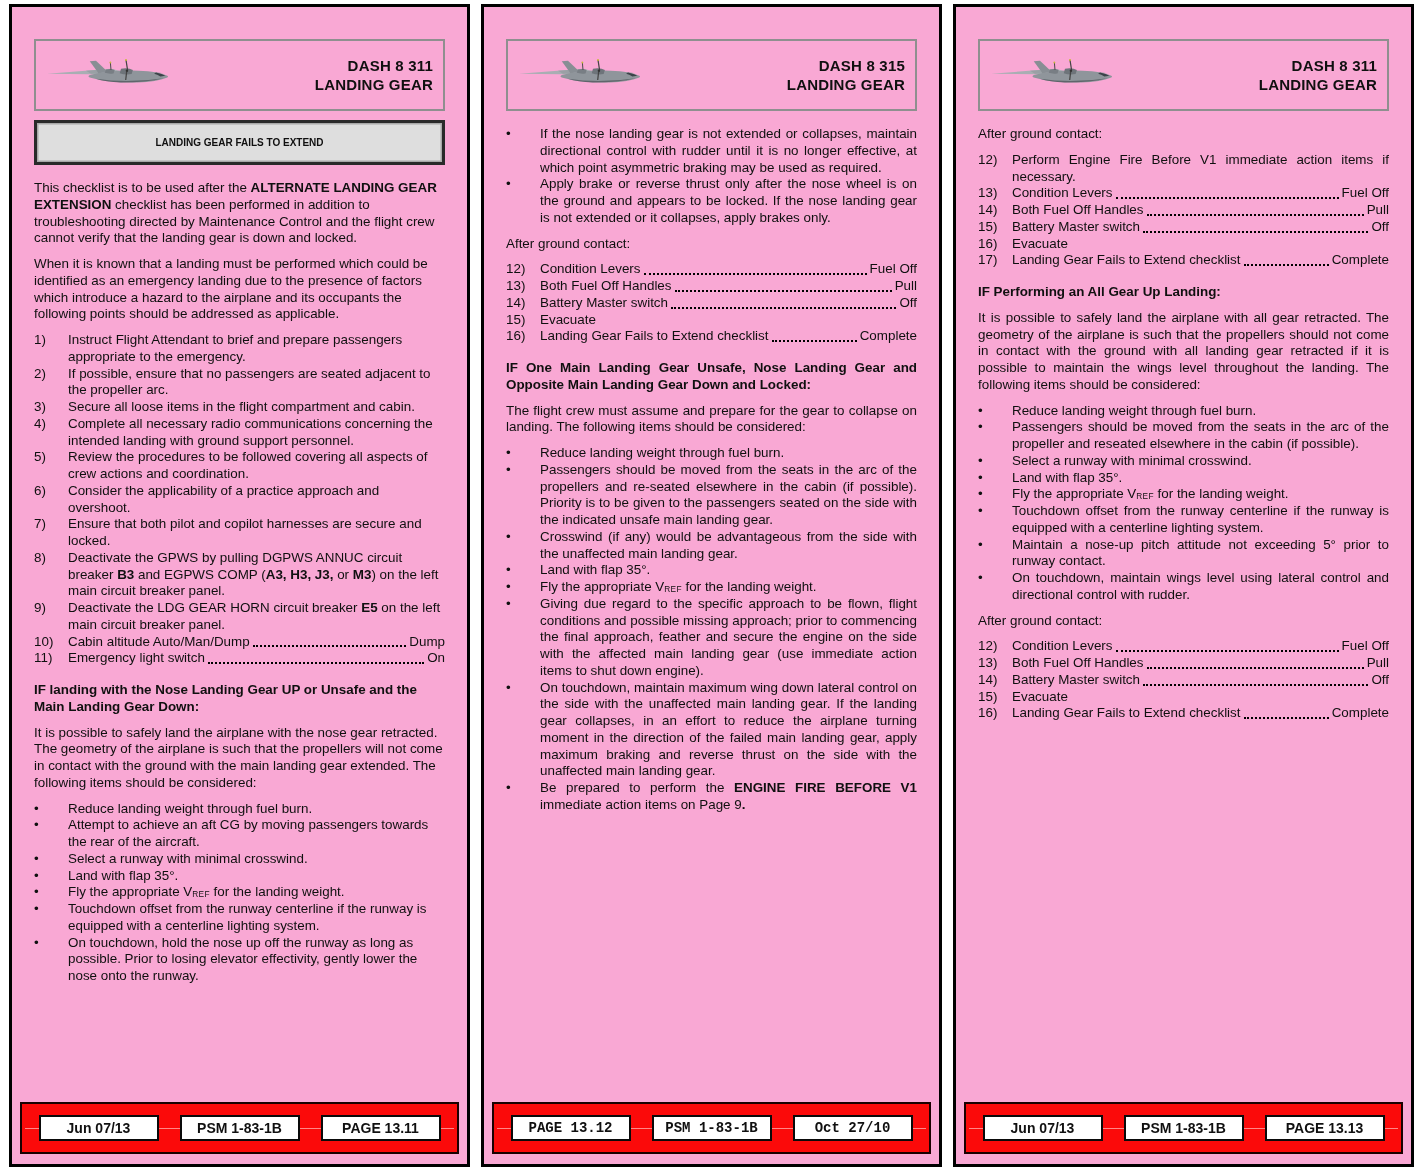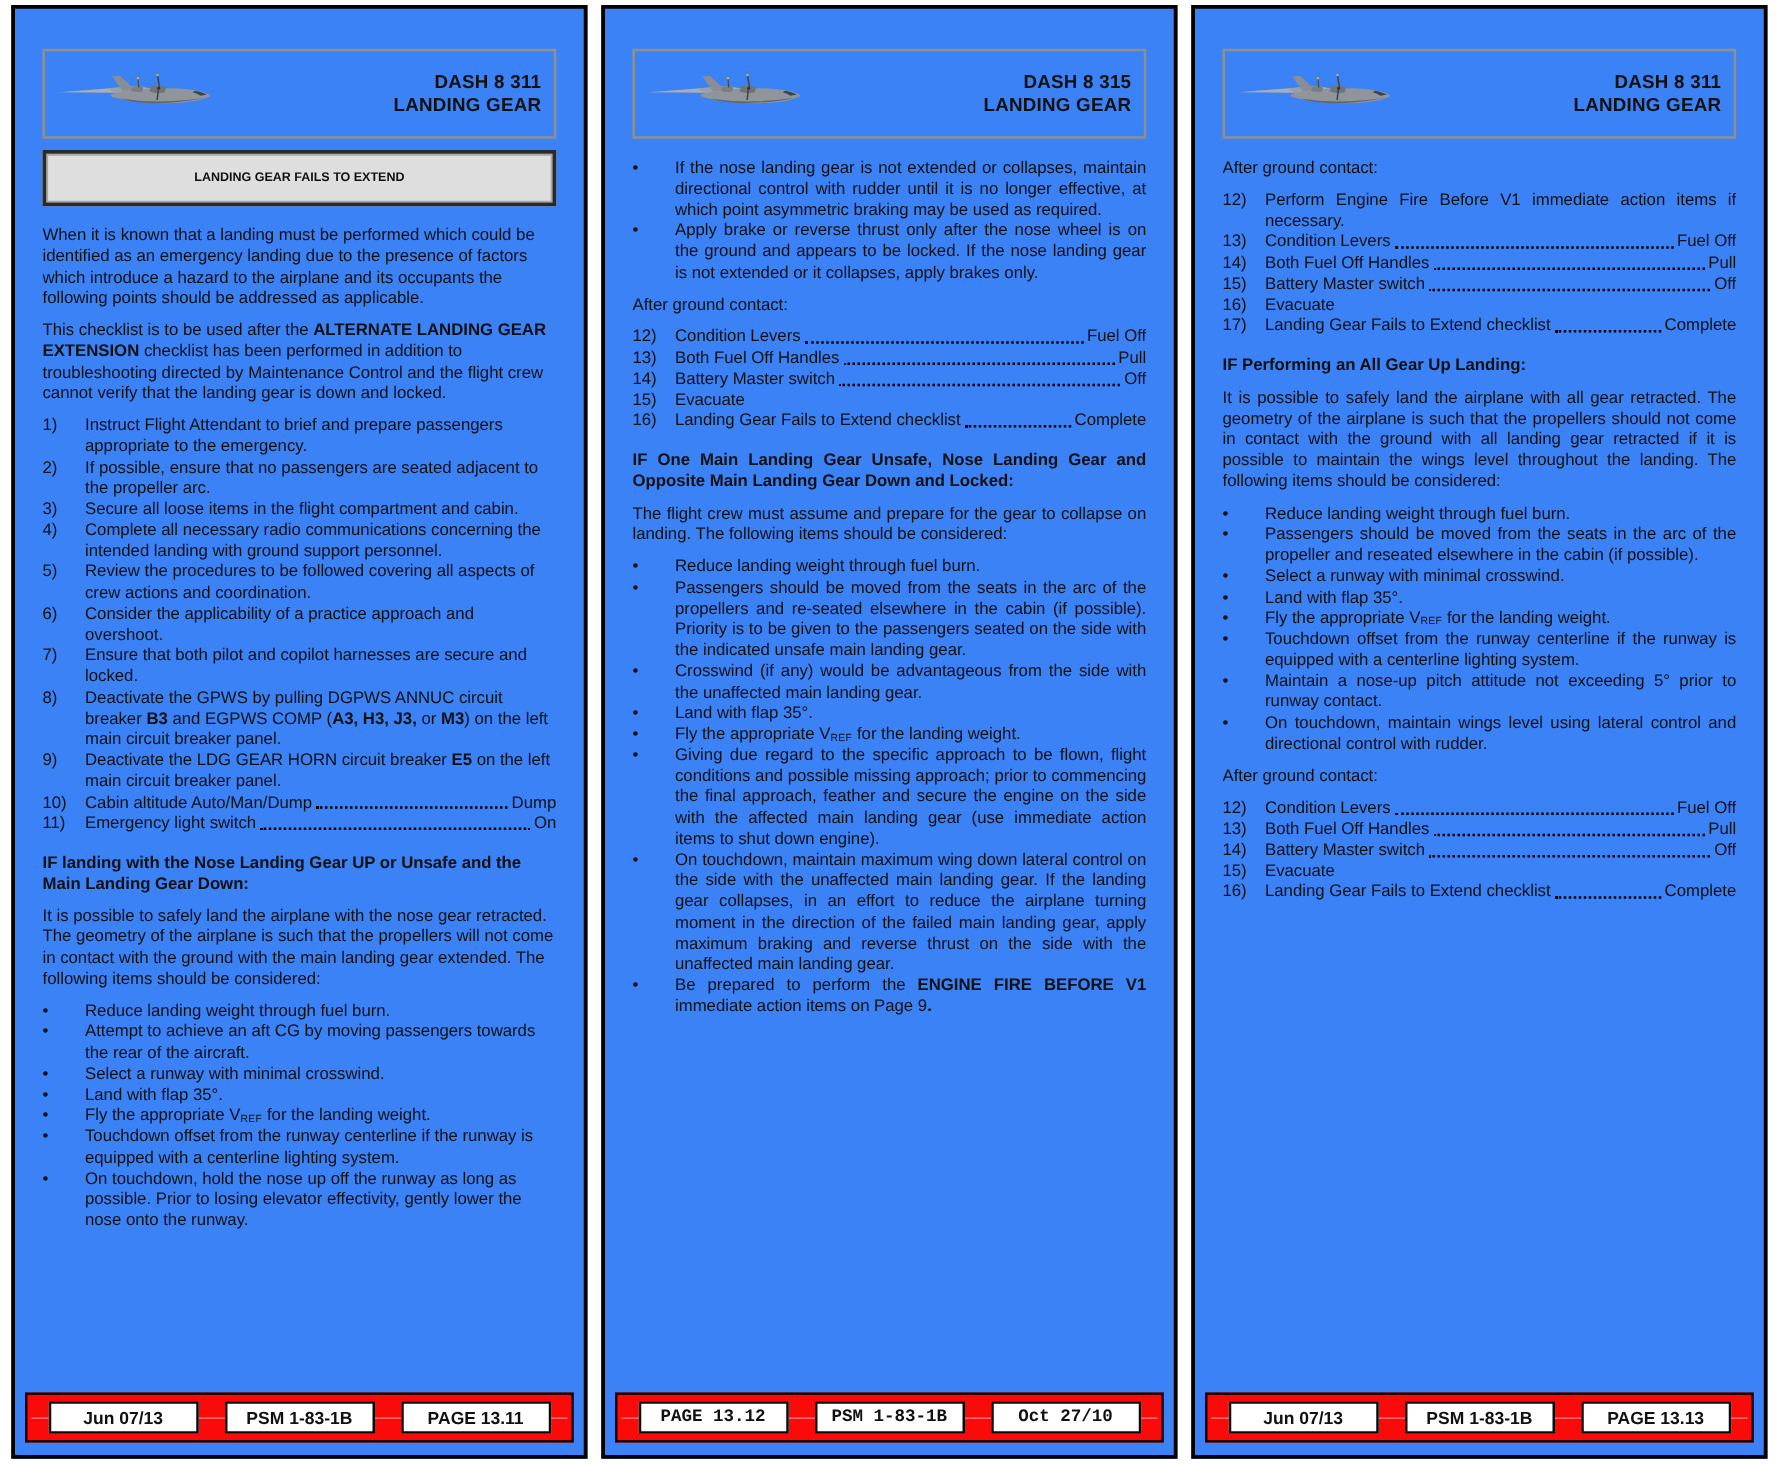--- a/index.html
+++ b/index.html
@@ -3,21 +3,21 @@
 <meta charset="utf-8">
 <style>
   html,body{margin:0;padding:0;}
   body{
     width:1423px;height:1171px;background:#ffffff;color:#101010;
     font-family:"Liberation Sans","DejaVu Sans",sans-serif;
     -webkit-font-smoothing:antialiased;
   }
   .pages{display:flex;gap:11px;padding:4px 9px;box-sizing:border-box;height:1171px;}
   .page{
-    flex:1 1 0;min-width:0;border:3px solid #000;background:#3b82f6;
+    flex:1 1 0;min-width:0;border:3px solid #000;background:#f9a8d4;
     display:flex;flex-direction:column;padding:0 22px 10px;box-sizing:border-box;overflow:hidden;
   }
   
   .hdr{
     margin-top:32px;border:2px solid #8f8f8f;height:64px;flex:none;
     display:flex;align-items:center;justify-content:space-between;padding:2px 10px;
   }
   .hdr svg{flex:none;}
   .hdr-text{text-align:right;font-weight:700;font-size:15px;line-height:1.3;letter-spacing:.2px;white-space:nowrap;}
   
@@ -38,21 +38,21 @@
   .row{display:flex;align-items:baseline;}
   .marker{flex:0 0 34px;}
   .itext{flex:1 1 auto;min-width:0;}
   .justify .p,.justify .h,.justify .itext{text-align:justify;}
   .lrow{display:flex;align-items:baseline;text-align:left !important;}
   .lrow .dots{flex:1 1 auto;min-width:18px;height:0;border-bottom:2px dotted #000;align-self:flex-end;margin:0 3px 3px 3px;}
   .b{font-weight:700;}
   .sub{font-size:.62em;vertical-align:-.18em;letter-spacing:.3px;}
   
   .footer{
-    flex:none;margin:8px -14px 0;position:relative;height:40px;
+    flex:none;margin:8px -14px 0;position:relative;height:52px;
     background:#fb0a0a;border:2px solid #1a0000;box-sizing:border-box;
     display:flex;align-items:center;justify-content:space-around;padding:0 6px;
   }
   .footer::before{content:"";position:absolute;left:3px;right:3px;top:50%;height:1px;background:#ff9d9d;opacity:.85;}
   .fbox{
     position:relative;background:#fff;border:2px solid #0a0a0a;min-width:120px;
     padding:3px 10px;text-align:center;font-weight:700;font-size:14px;line-height:1.2;box-sizing:border-box;
   }
   .defs{position:absolute;width:0;height:0;overflow:hidden;}
 </style>
@@ -84,22 +84,22 @@
       <svg width="150" height="46">
           <use href="#plane"></use>
         </svg>
       <div class="hdr-text">
         <div>DASH 8 311</div>
         <div>LANDING GEAR</div>
       </div>
     </div>
     <div class="titlebox" style="background-color: rgb(222, 222, 222);">LANDING GEAR FAILS TO EXTEND</div>
     <div class="body">
+        <div class="p"><span>This checklist is to be used after the </span><span class="b ">ALTERNATE LANDING GEAR EXTENSION</span><span> checklist has been performed in addition to troubleshooting directed by Maintenance Control and the flight crew cannot verify that the landing gear is down and locked.</span></div>
         <div class="p"><span>When it is known that a landing must be performed which could be identified as an emergency landing due to the presence of factors which introduce a hazard to the airplane and its occupants the following points should be addressed as applicable.</span></div>
-        <div class="p"><span>This checklist is to be used after the </span><span class="b ">ALTERNATE LANDING GEAR EXTENSION</span><span> checklist has been performed in addition to troubleshooting directed by Maintenance Control and the flight crew cannot verify that the landing gear is down and locked.</span></div>
         <div class="list">
           <div class="row">
             <span class="marker">1)</span>
             <div class="itext"><span>Instruct Flight Attendant to brief and prepare passengers appropriate to the emergency.</span></div>
           </div>
           <div class="row">
             <span class="marker">2)</span>
             <div class="itext"><span>If possible, ensure that no passengers are seated adjacent to the propeller arc.</span></div>
           </div>
           <div class="row">

